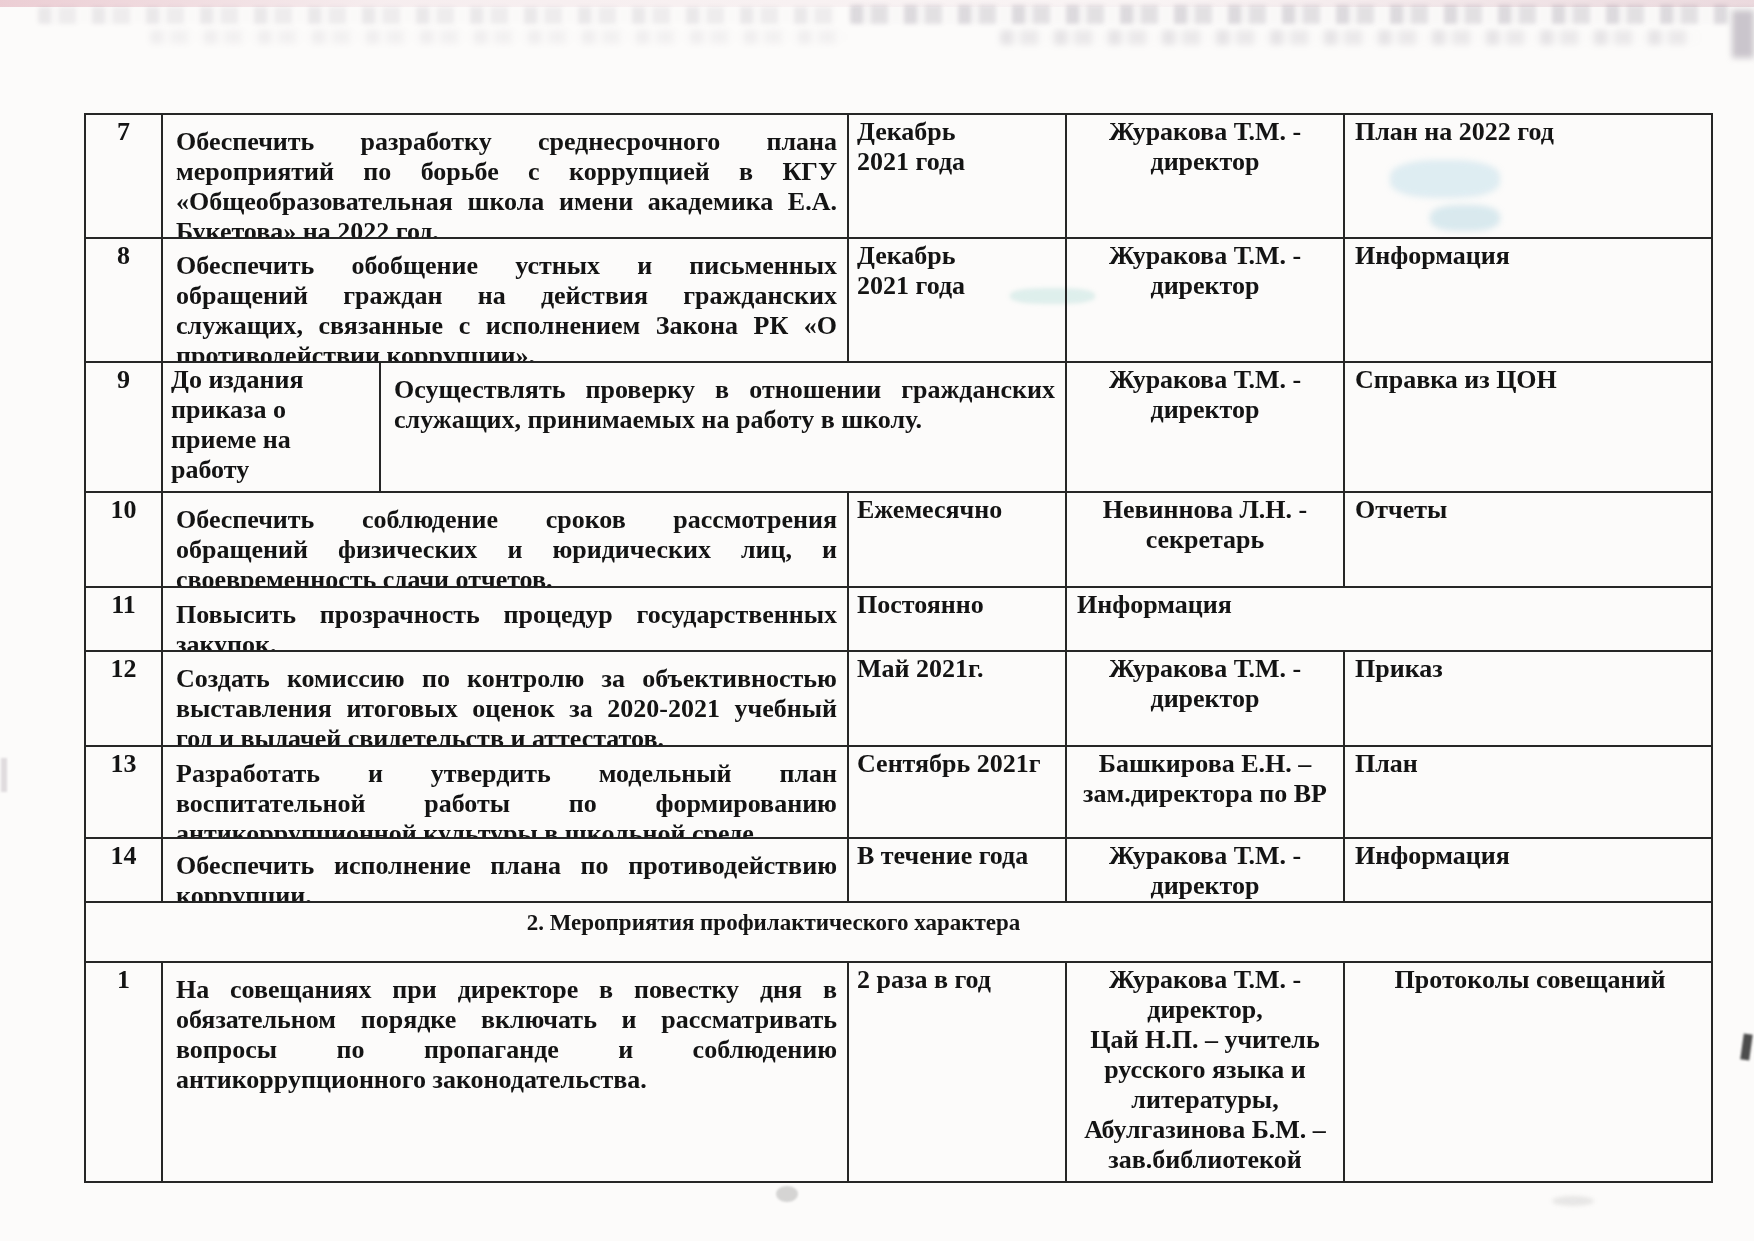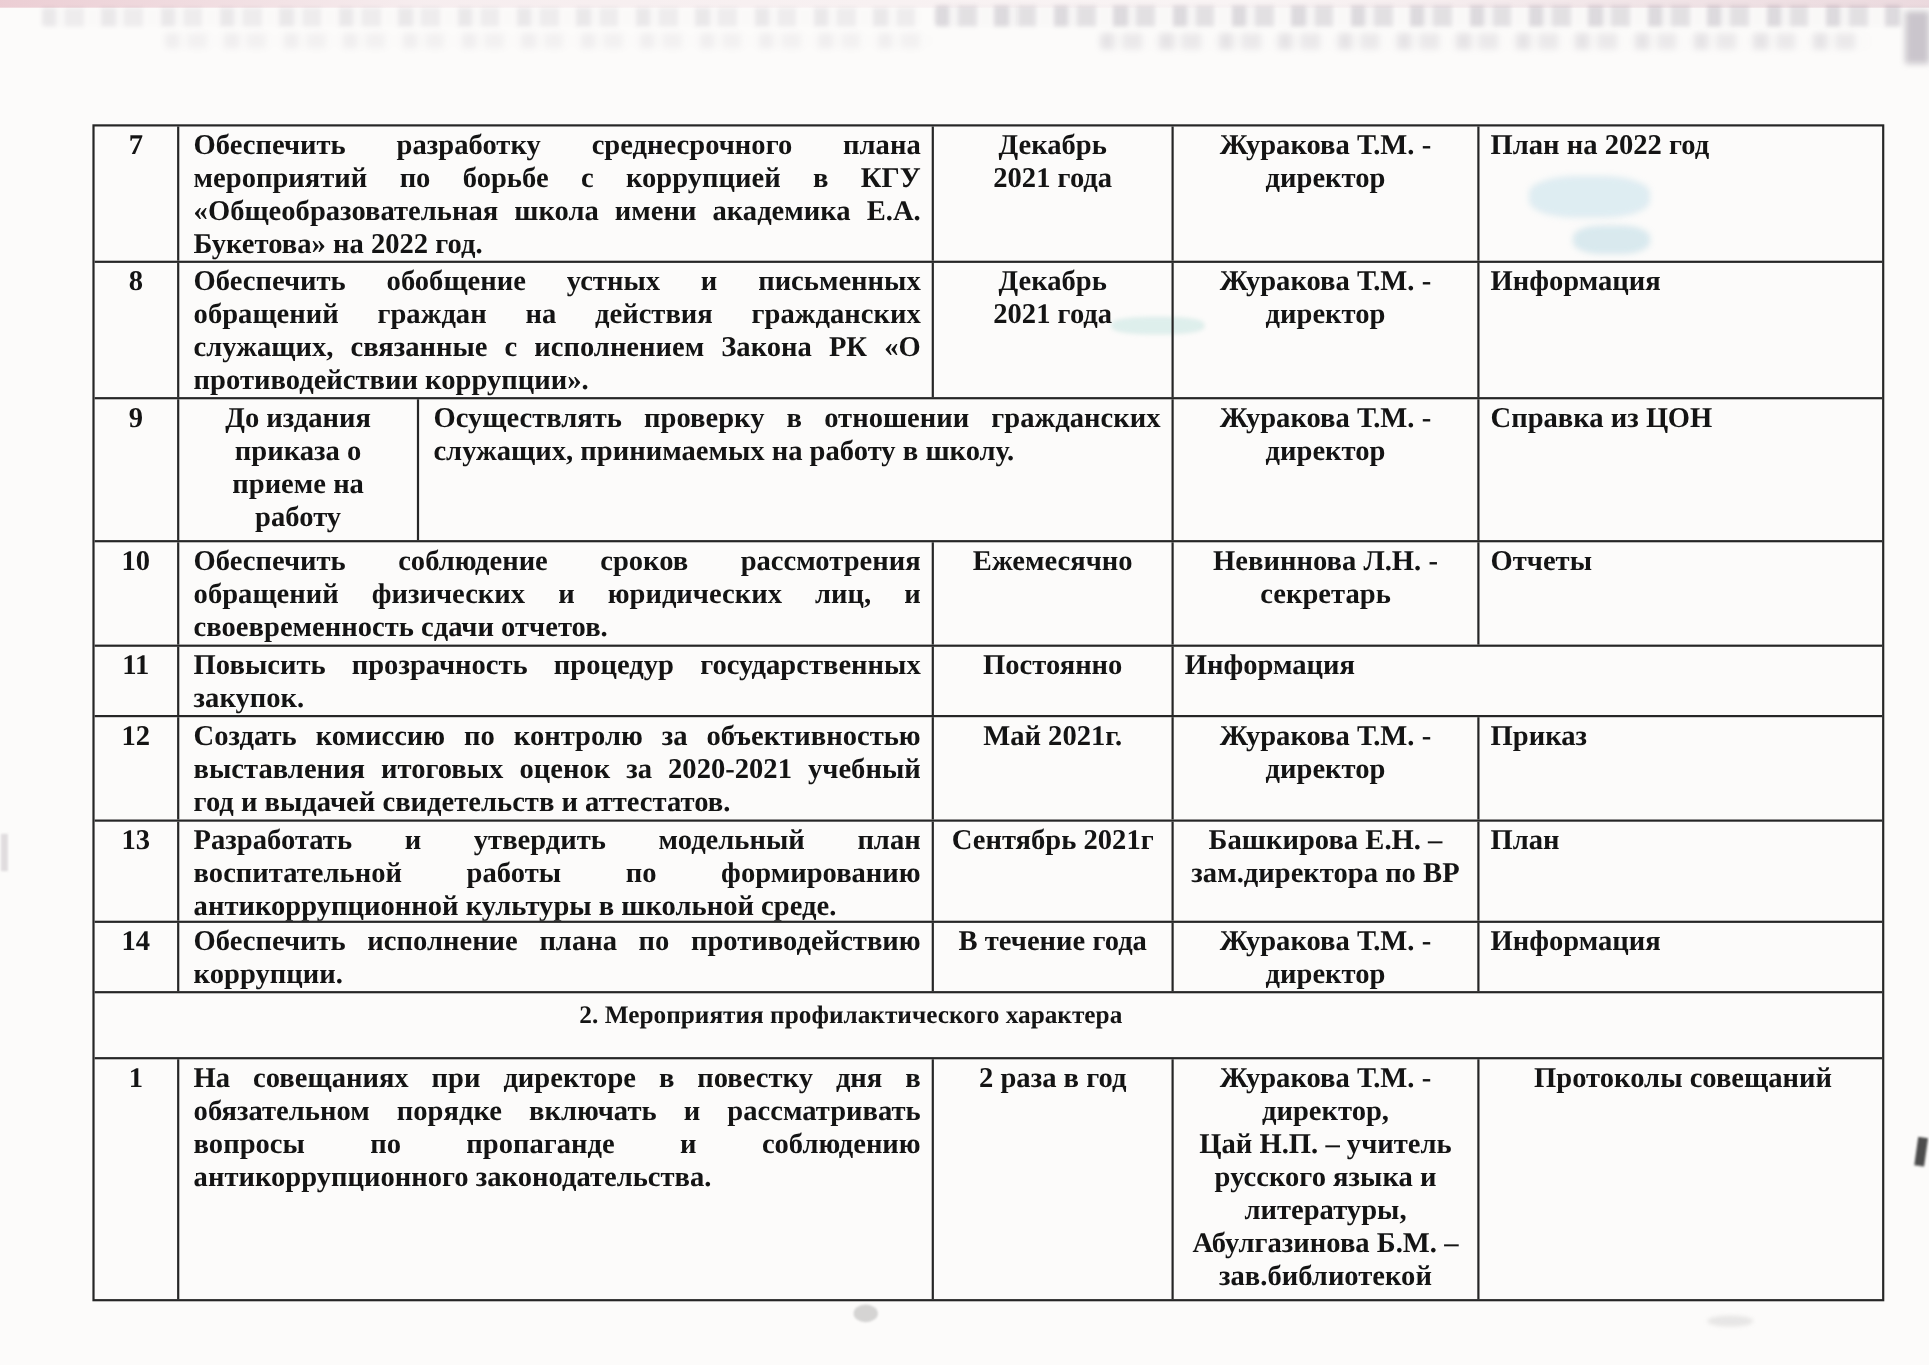--- a/index.html
+++ b/index.html
@@ -36,22 +36,22 @@
     position:absolute;left:84px;top:113px;width:1629px;height:1070px;
     box-sizing:border-box;border:2px solid #262626;
     display:flex;flex-direction:column;
     font-size:26px;font-weight:bold;line-height:30px;
   }
   .trow{display:flex;box-sizing:border-box;border-bottom:2px solid #262626;flex:0 0 auto;}
   .trow:last-child{border-bottom:none;}
   .c{box-sizing:border-box;border-right:2px solid #262626;overflow:hidden;padding:2px 8px 0 8px;}
   .c:last-child{border-right:none;}
   .c-num{width:77px;text-align:center;padding:2px 0 0 0;}
-  .c-task{width:686px;text-align:justify;padding:2px 10px 0 13px;}
-  .c-time{width:218px;text-align:center;white-space:pre-line;padding-top:2px;}
+  .c-task{width:686px;text-align:justify;padding:12px 10px 0 13px;}
+  .c-time{width:218px;text-align:left;white-space:pre-line;padding-top:2px;}
   .c-resp{width:278px;text-align:center;white-space:pre-line;padding-top:2px;}
   .c-out{width:366px;padding:2px 6px 0 10px;}
   .c-out.center{text-align:center;}
   .section-row{align-items:flex-start;justify-content:center;padding-right:250px;}
   .section-text{font-size:23px;font-weight:bold;padding-top:5px;}
 </style>
 </head>
 <body>
 
 <div class="pink-edge"></div>

